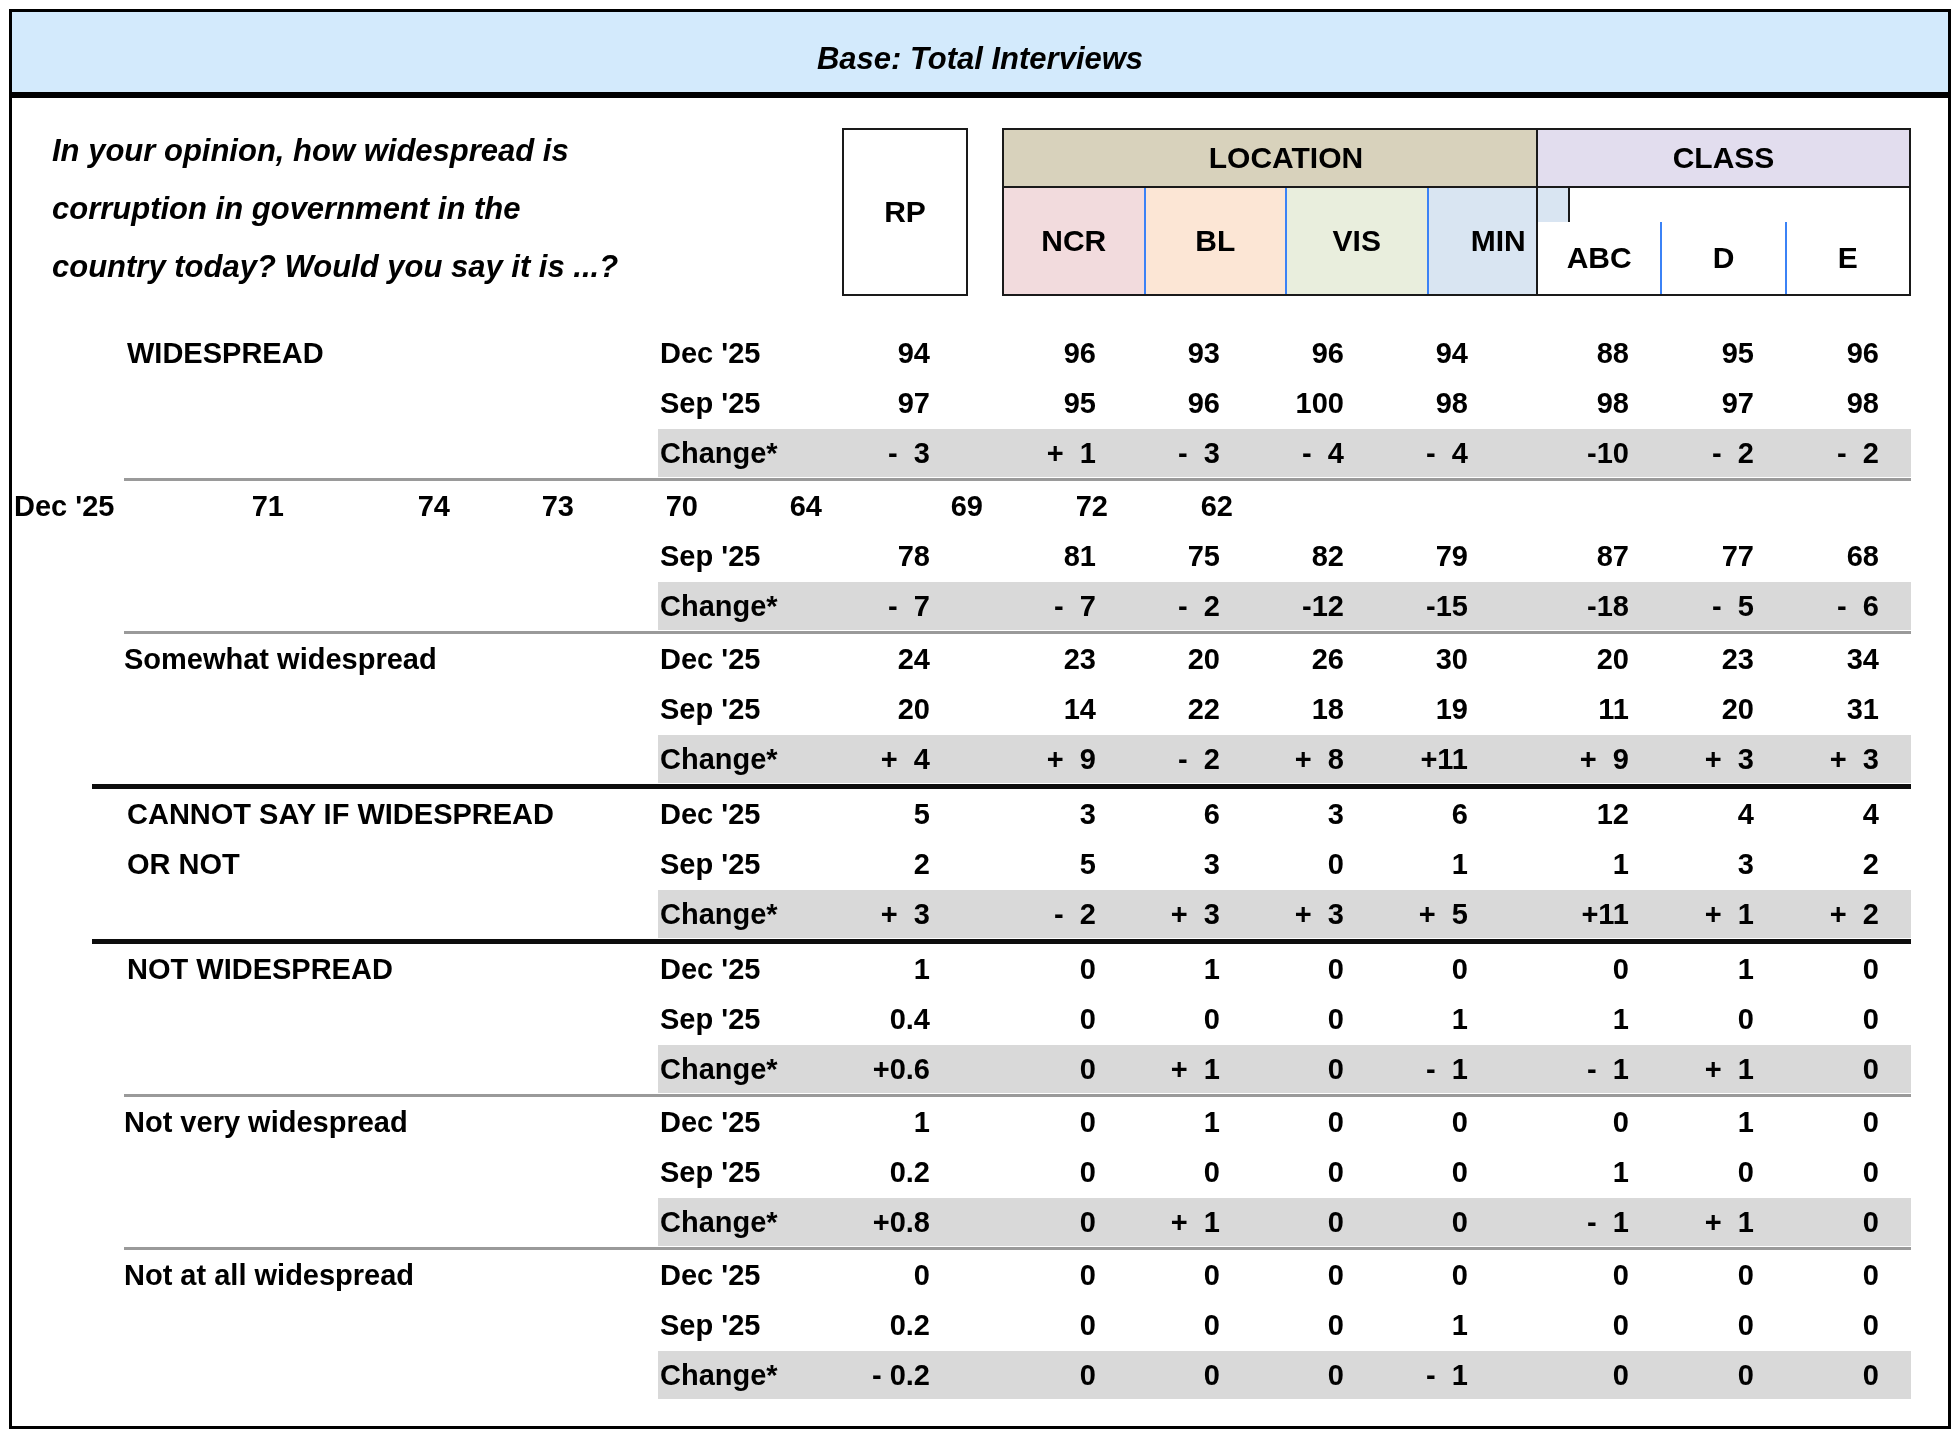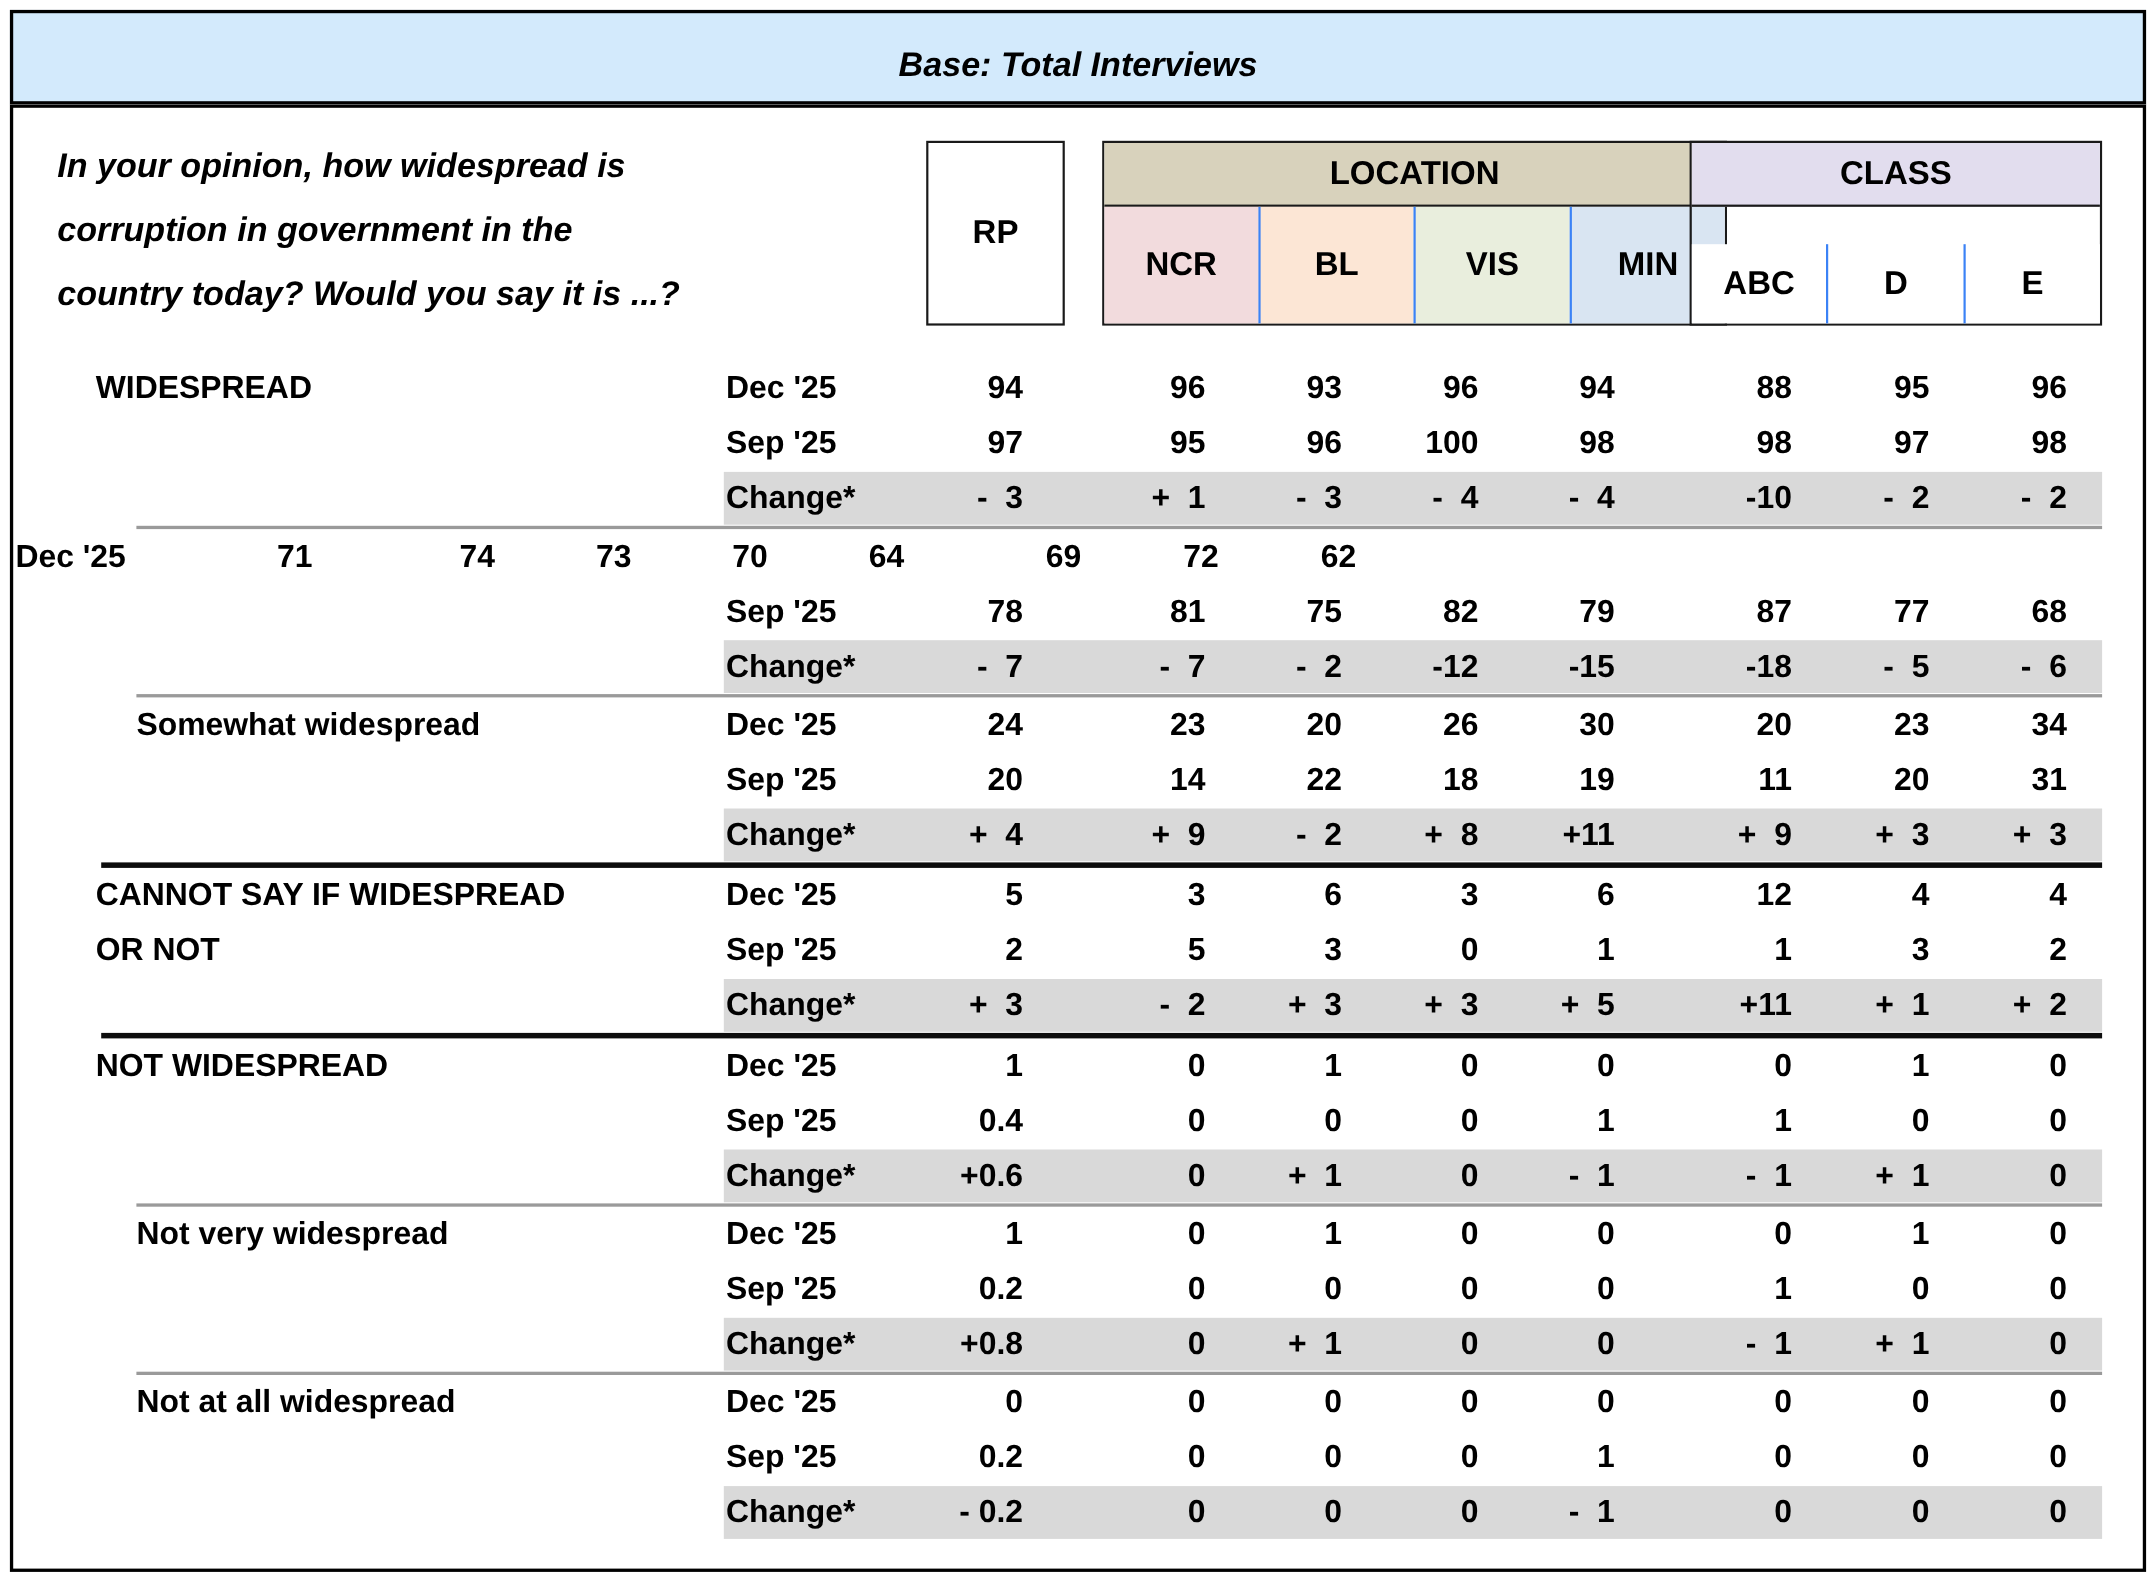--- a/index.html
+++ b/index.html
@@ -105,21 +105,21 @@
     font-weight: bold;
   }
   .band {
     position: absolute;
     left: 646px;
     width: 1253px;
     top: 1px; bottom: 1px;
     background: var(--change-row-bg, #d9d9d9);
     z-index: -1;
   }
-  .c-label  { width: 646px; padding-left: 75px; white-space: nowrap; }
+  .c-label  { width: 646px; padding-left: 115px; white-space: nowrap; }
   .c-label.indent { padding-left: 112px; }
   .c-period { width: 150px; padding-left: 2px; white-space: nowrap; }
   .c-val    { text-align: right; white-space: pre; }
   .c-rp  { width: 122px; }
   .g1    { width: 72px; }
   .c-loc { width: 124px; padding-right: 30px; }
   .g2    { width: 38px; }
   .c-cls { width: 125px; padding-right: 32px; }
   
   .sep { border: none; }

